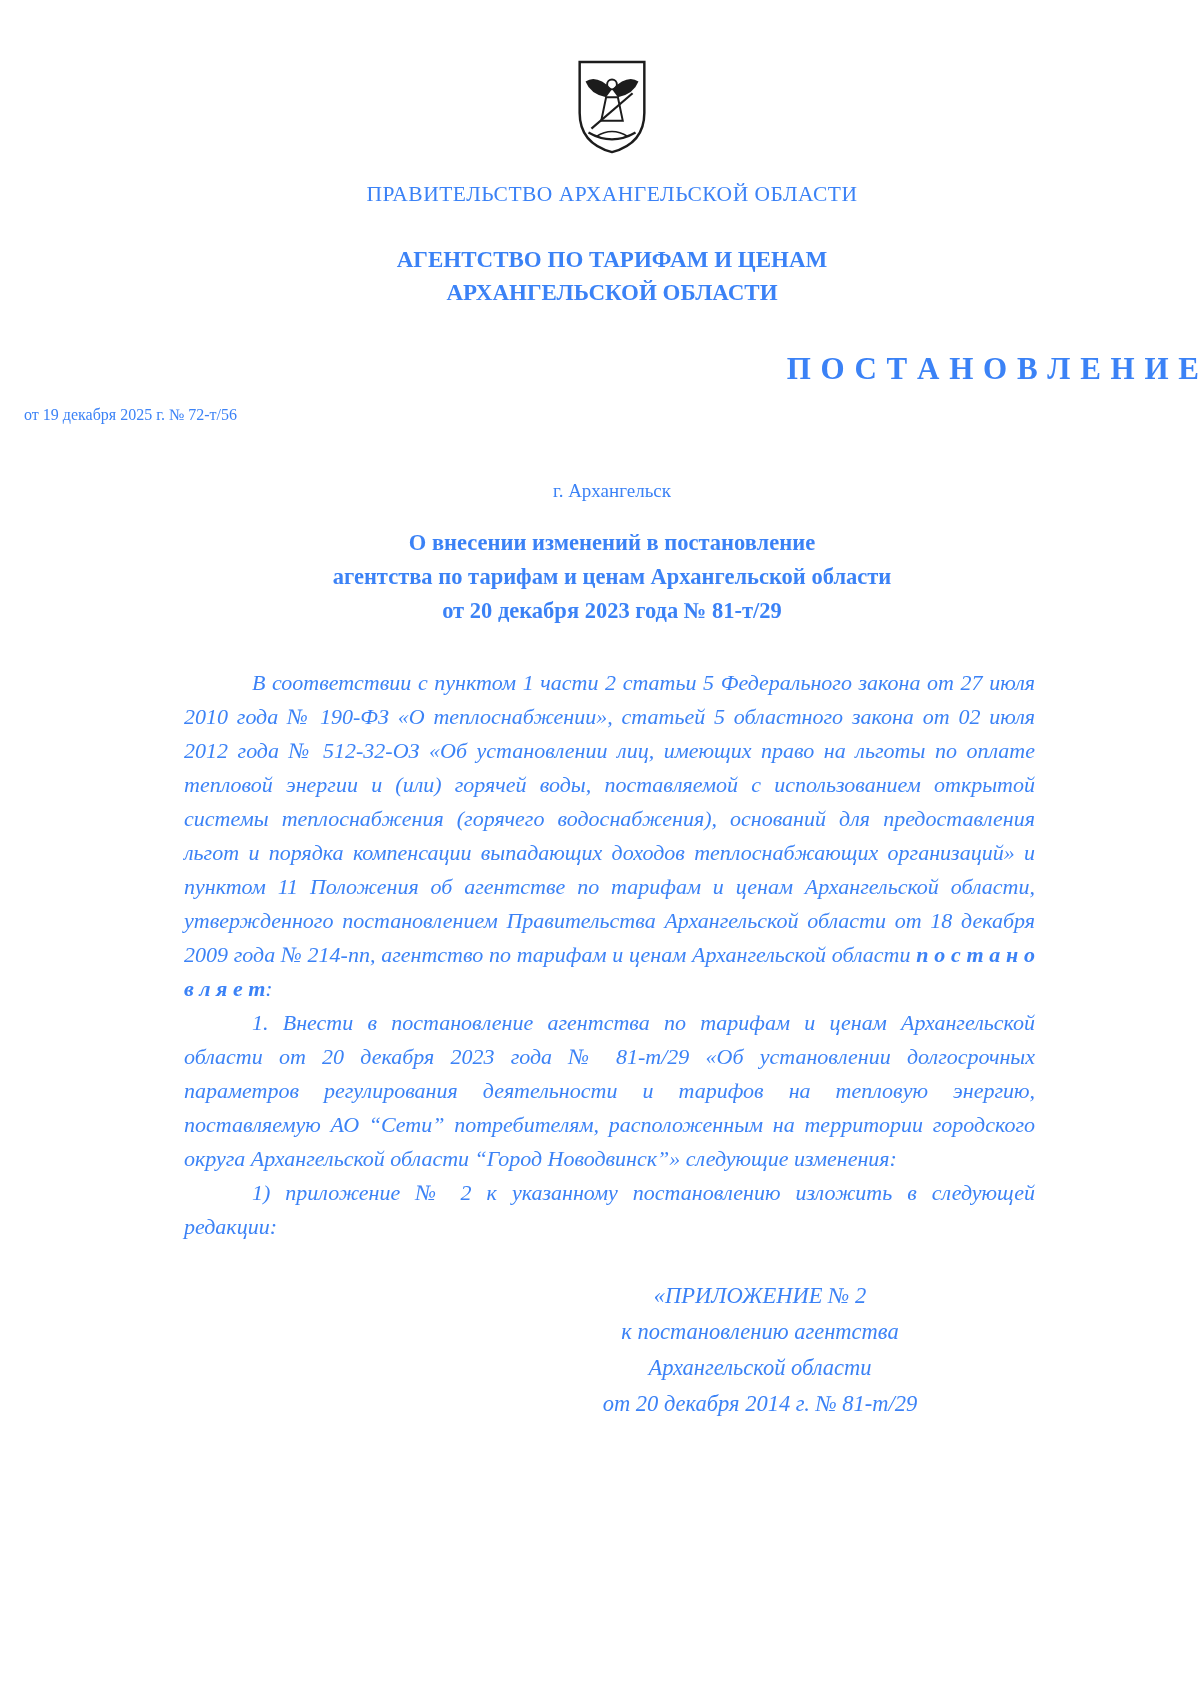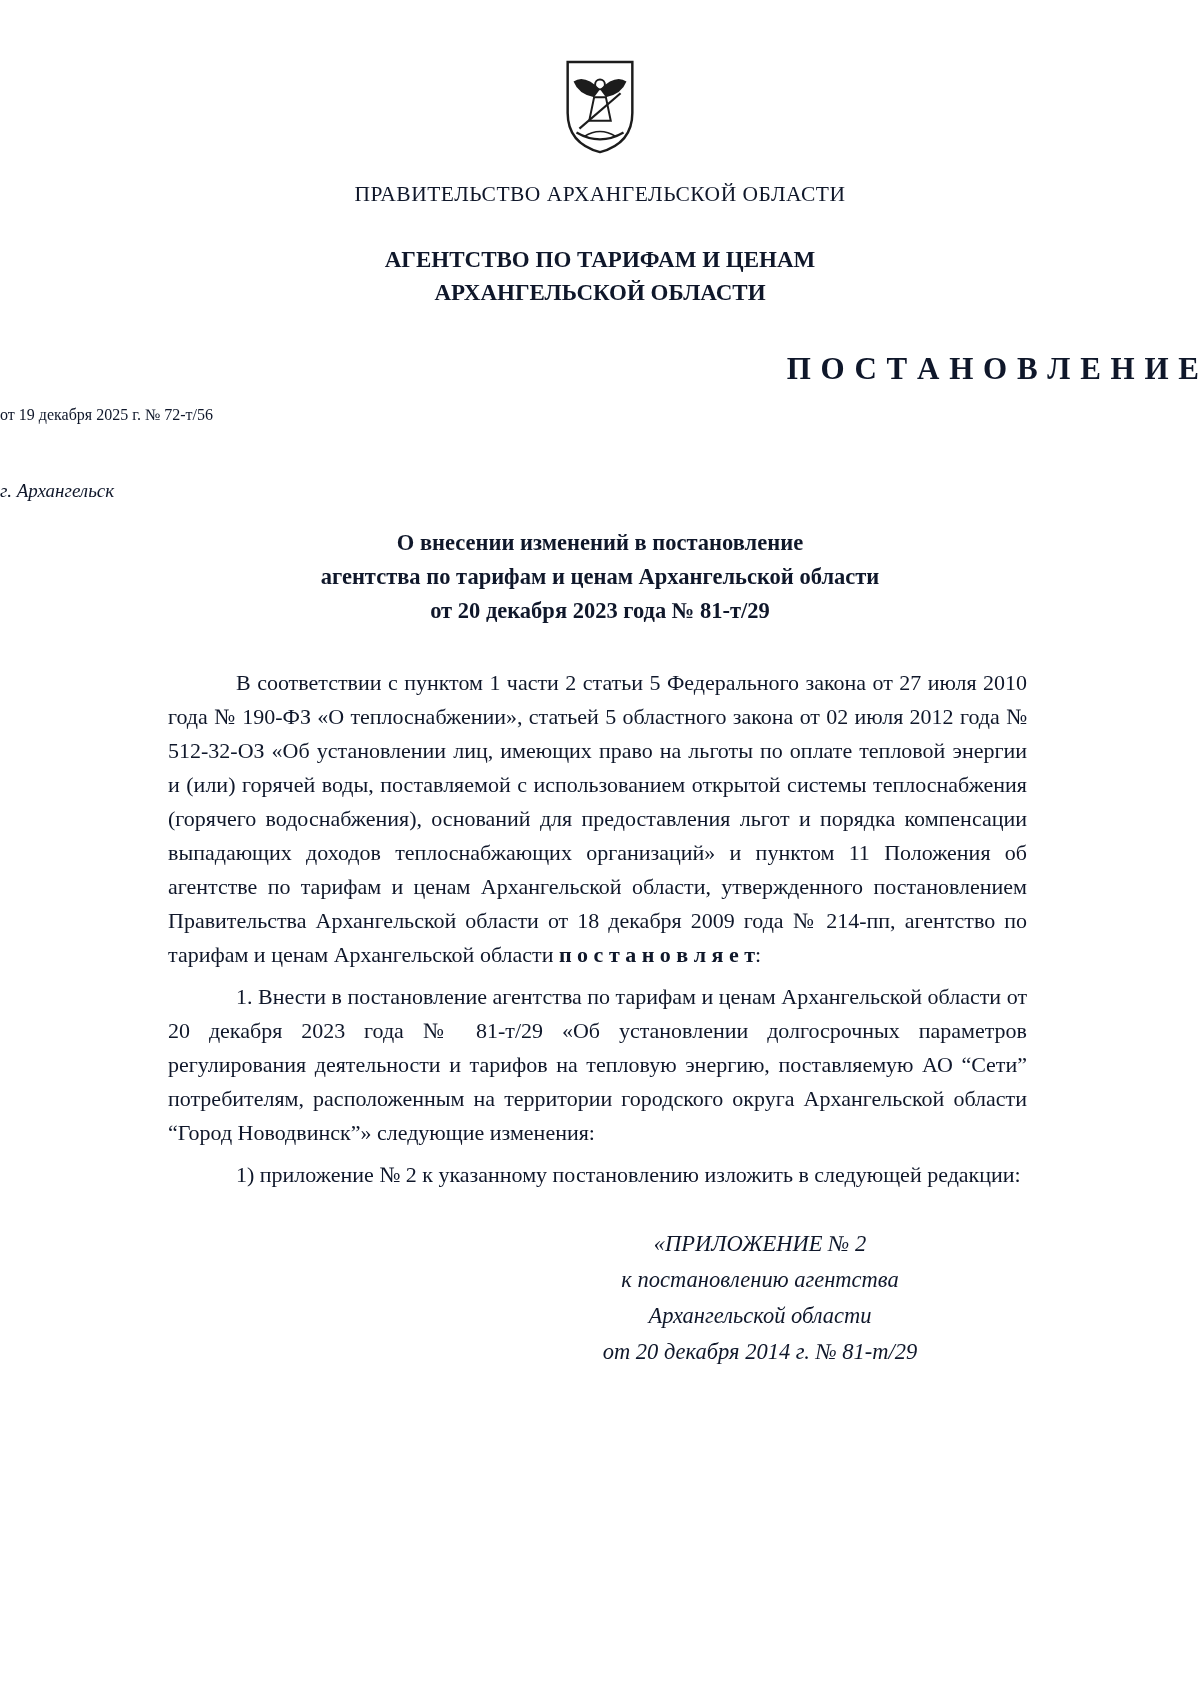--- a/index.html
+++ b/index.html
@@ -5,24 +5,25 @@
   html, body {
     margin: 0;
     padding: 0;
     background: #ffffff;
   }
   .page {
     position: relative;
     width: 1200px;
     height: 1697px;
     background: #ffffff;
-    color: #0f172a;
+    color: #3b82f6;
     font-family: "Liberation Serif", "DejaVu Serif", serif;
     overflow: hidden;
     box-sizing: border-box;
+    padding-left: 24px;
   }
   .crest {
     margin: 58px auto 0 auto;
     width: 80px;
     height: 98px;
     display: flex;
     align-items: center;
     justify-content: center;
   }
   .gov-name {
@@ -45,40 +46,41 @@
     font-weight: bold;
     letter-spacing: 1px;
   }
   .date-num {
     margin-top: 19px;
     text-align: left;
     font-size: 16px;
   }
   .city {
     margin-top: 56px;
+    text-align: center;
     font-size: 19px;
-    font-style: italic;
   }
   .subject {
     margin-top: 24px;
     text-align: center;
     font-size: 22.5px;
     font-weight: bold;
     line-height: 34px;
   }
   .body-text {
     margin-top: 38px;
     padding: 0 165px 0 160px;
     font-size: 22px;
     line-height: 34px;
     text-align: justify;
   }
   .body-text p {
-    margin: 8px;
+    margin: 0;
     text-indent: 68px;
+    font-style: italic;
   }
   .bold-spaced {
     font-weight: bold;
   }
   .appendix {
     width: 430px;
     margin: 34px 225px 0 auto;
     text-align: center;
     font-size: 22.5px;
     line-height: 36px;

